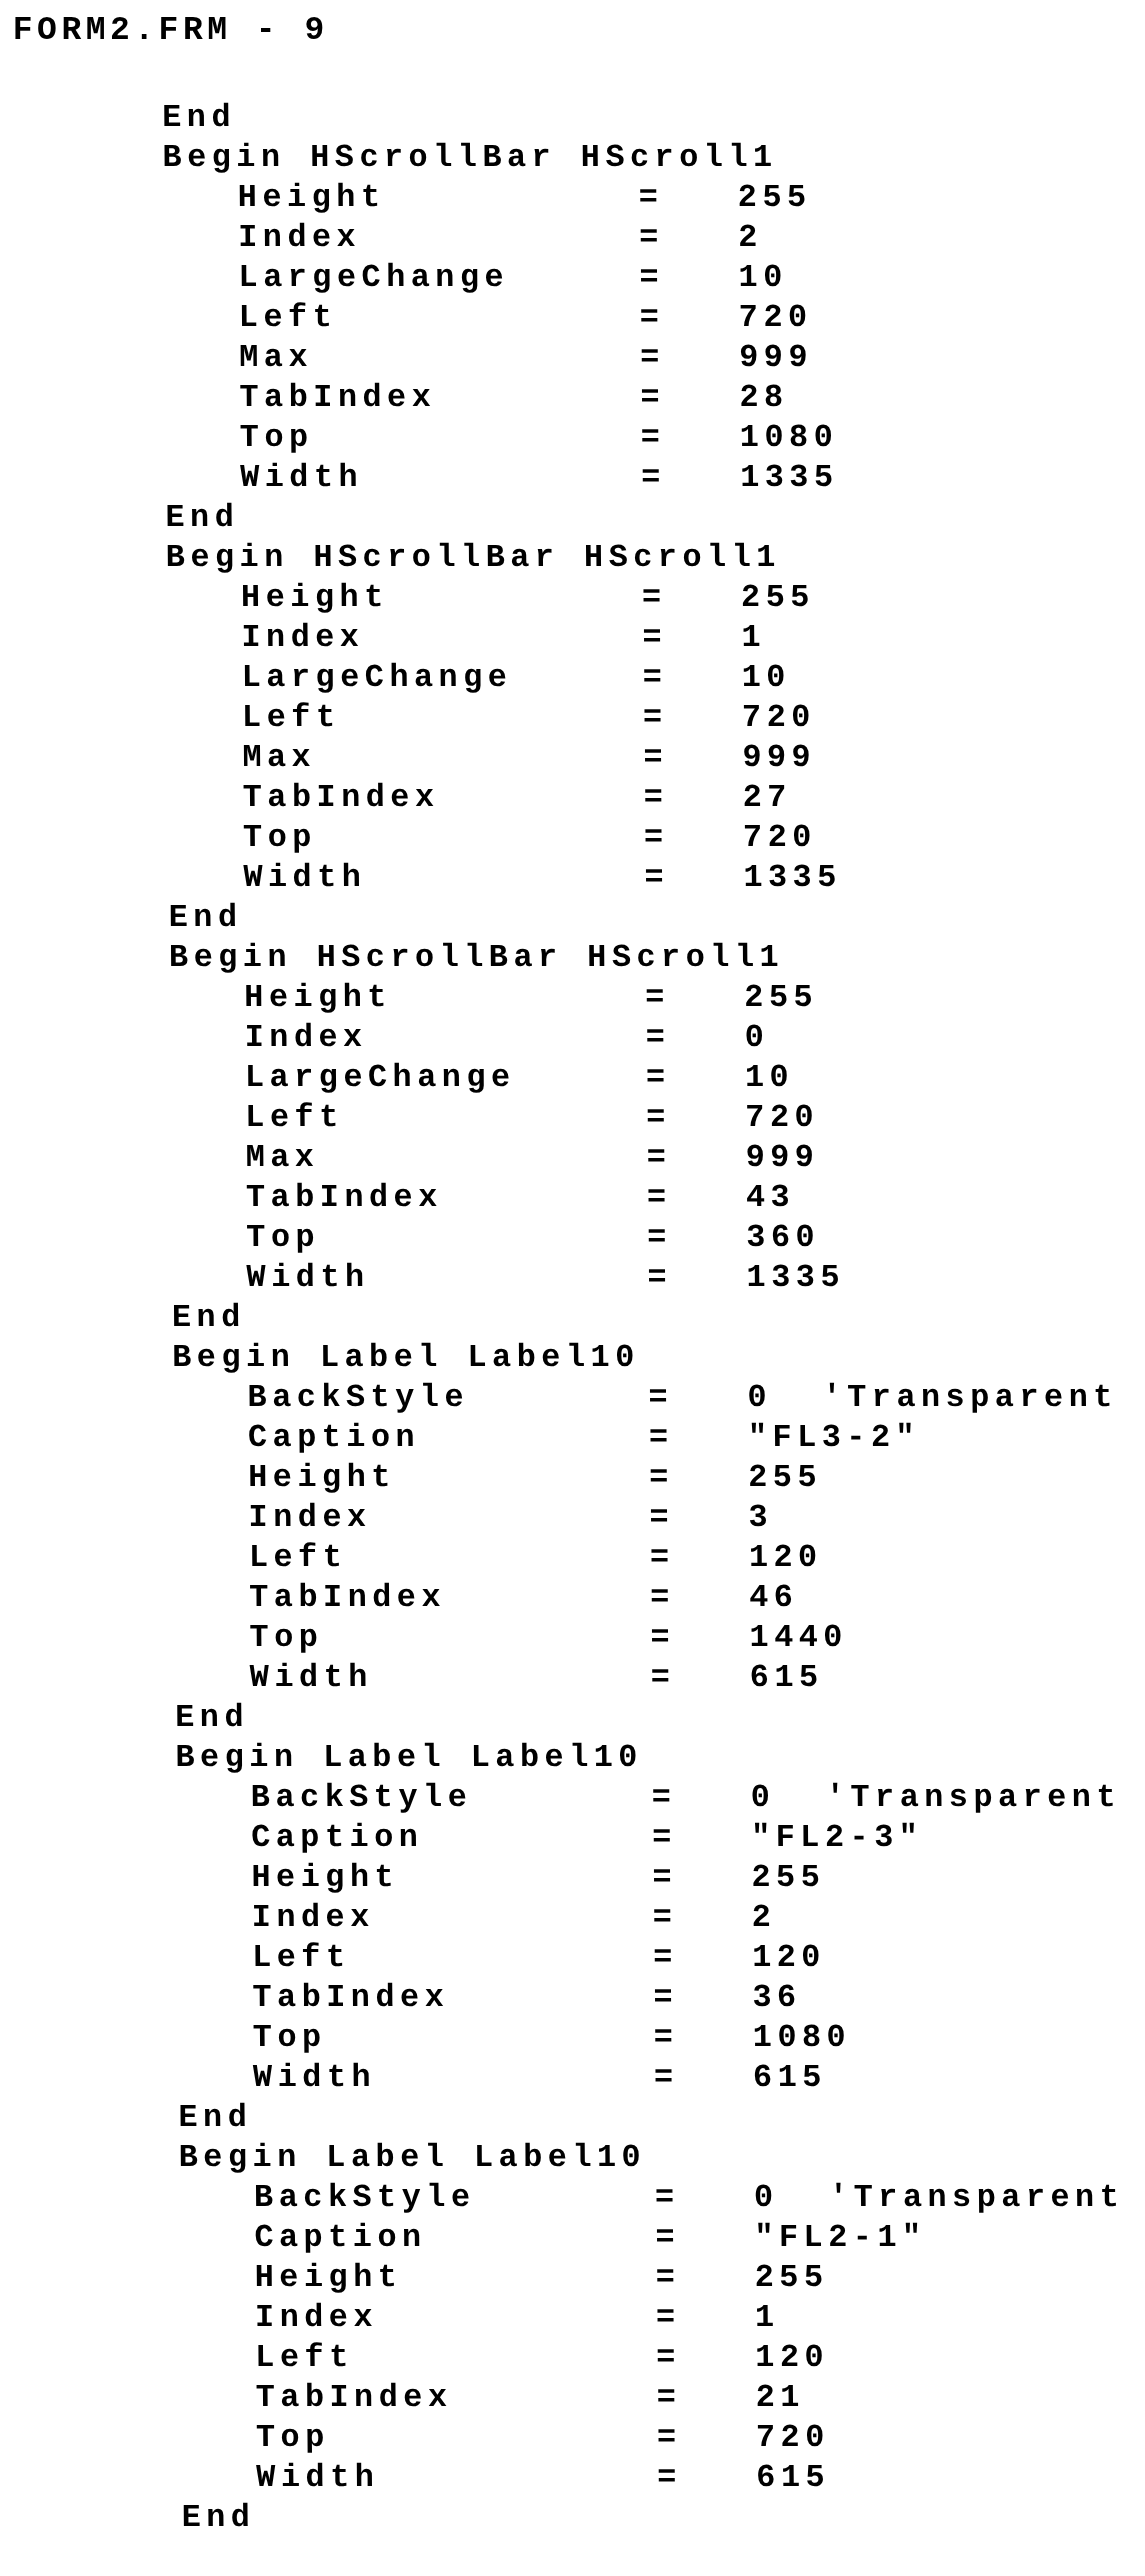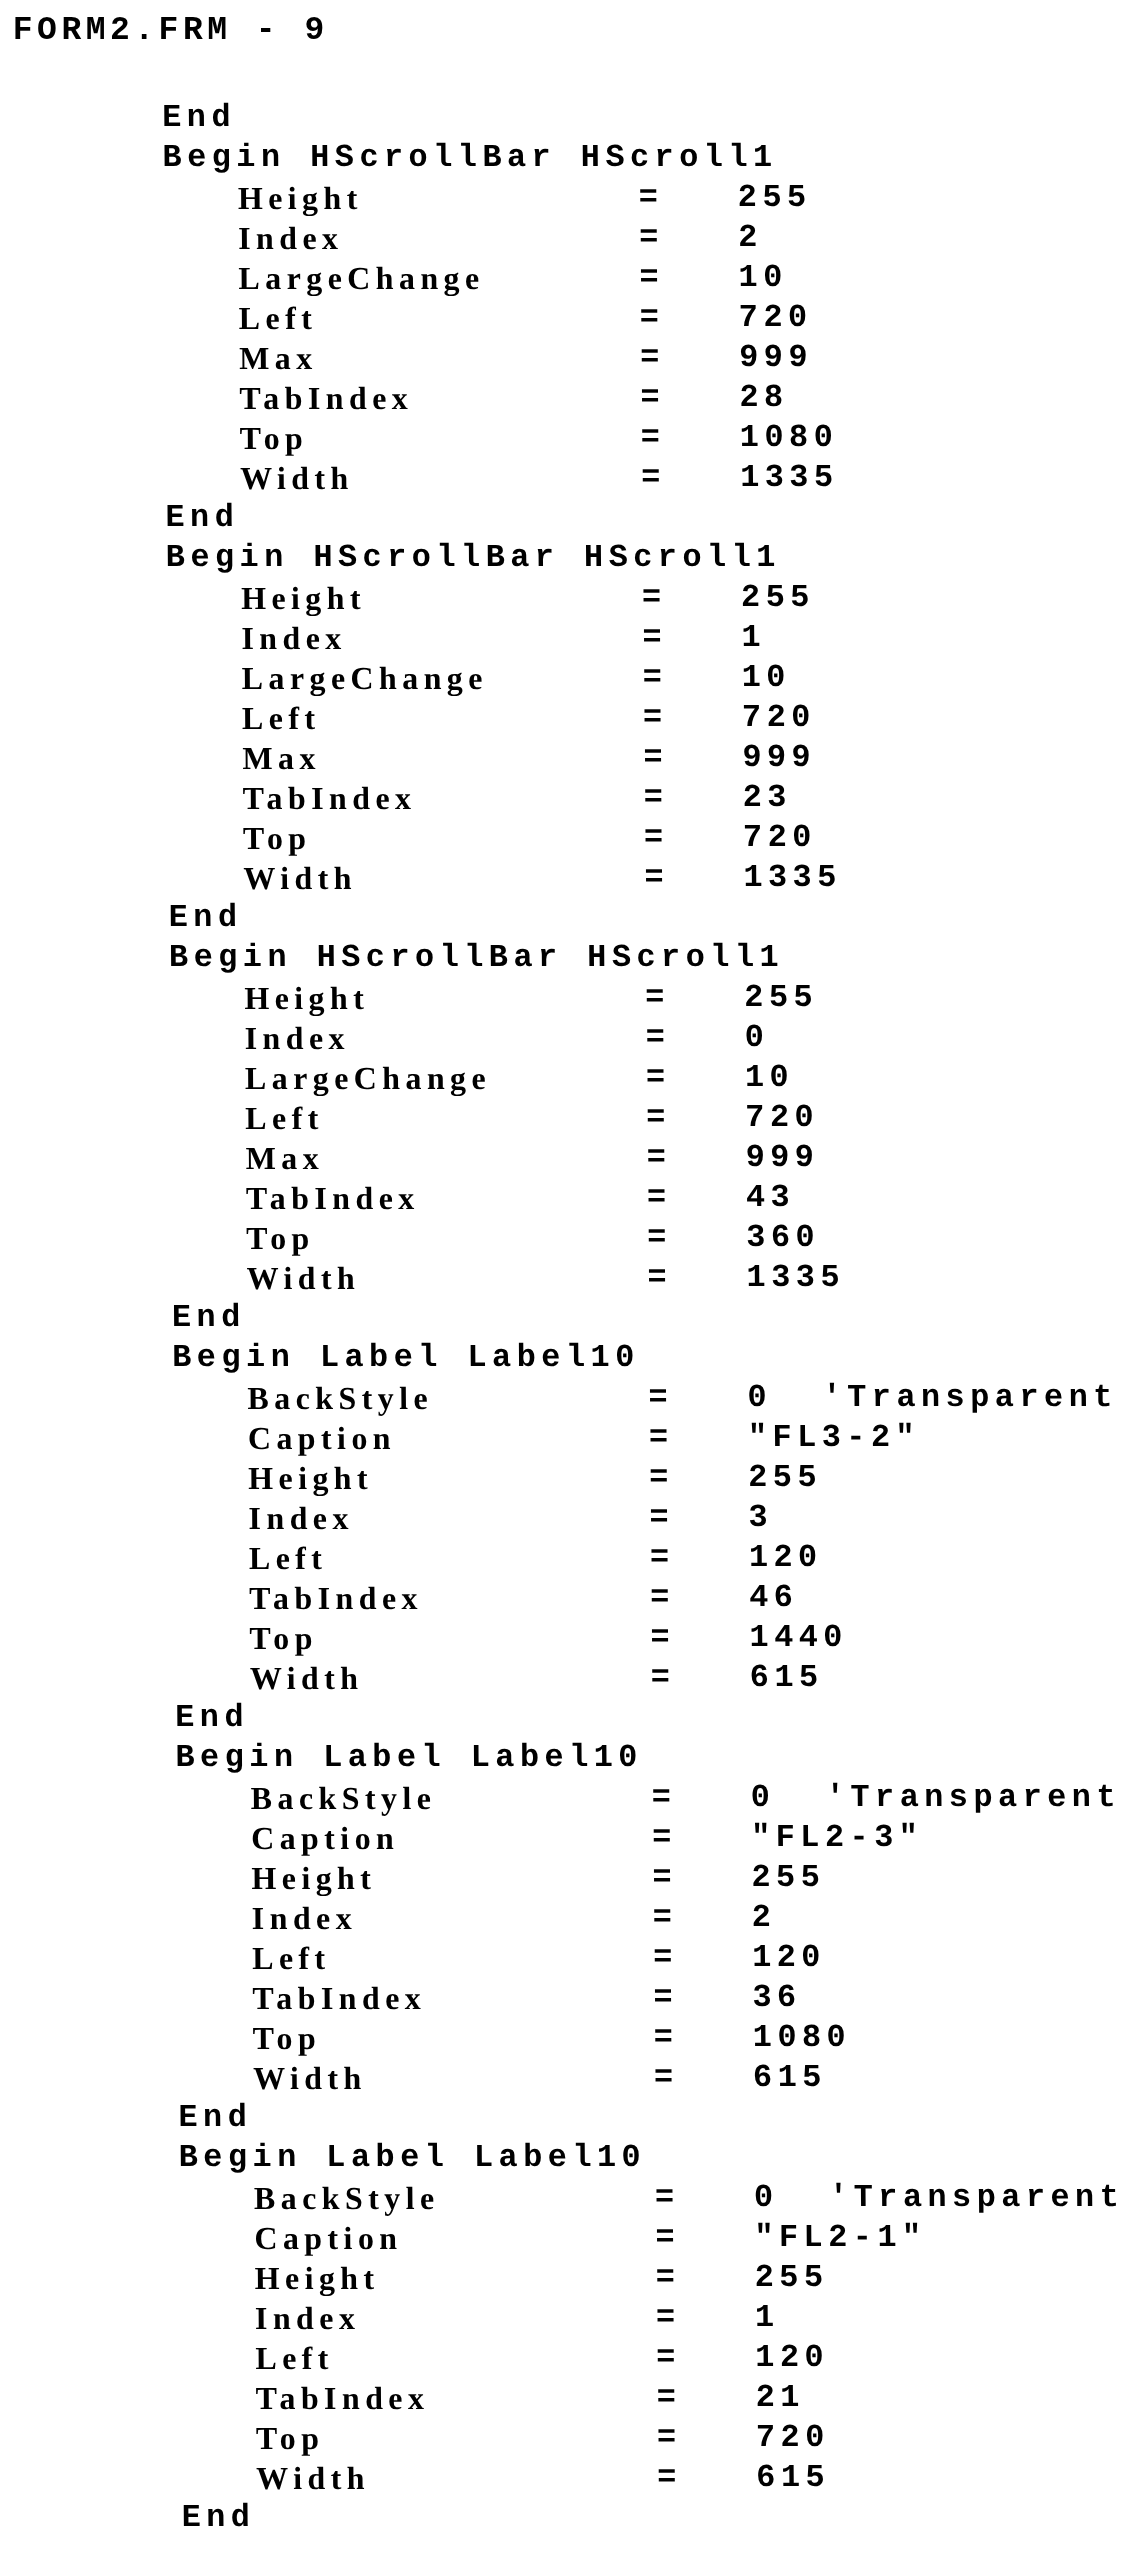--- a/index.html
+++ b/index.html
@@ -48,21 +48,21 @@
     }
     .row {
       position: relative;
       display: block;
       height: 40px;
       font-size: 32px;
       line-height: 40px;
       letter-spacing: 5.4px;
       white-space: pre;
     }
-    .row .prop-name { position: absolute; left: 75px; top: 0; font-family: Liberation Serif, serif; }
+    .row .prop-name { position: absolute; left: 75px; top: 0; }
     .row .eq        { position: absolute; left: 476px; top: 0; }
     .row .prop-value{ position: absolute; left: 575px; top: 0; }
     .row .comment   { position: absolute; left: 650px; top: 0; }
     .row .kw        { position: absolute; left: 0; top: 0; }
   </style>
 </head>
 <body>
 
 <div class="page">
   <div class="page-title">FORM2.FRM - 9</div>
@@ -84,21 +84,21 @@
           <div class="row"><span class="prop-name">Width</span><span class="eq">=</span><span class="prop-value">1335</span></div>
           <div class="row"><span class="kw">End</span></div>
         </div>
         <div>
           <div class="row"><span class="kw">Begin HScrollBar HScroll1</span></div>
           <div class="row"><span class="prop-name">Height</span><span class="eq">=</span><span class="prop-value">255</span></div>
           <div class="row"><span class="prop-name">Index</span><span class="eq">=</span><span class="prop-value">1</span></div>
           <div class="row"><span class="prop-name">LargeChange</span><span class="eq">=</span><span class="prop-value">10</span></div>
           <div class="row"><span class="prop-name">Left</span><span class="eq">=</span><span class="prop-value">720</span></div>
           <div class="row"><span class="prop-name">Max</span><span class="eq">=</span><span class="prop-value">999</span></div>
-          <div class="row"><span class="prop-name">TabIndex</span><span class="eq">=</span><span class="prop-value">23</span></div>
+          <div class="row"><span class="prop-name">TabIndex</span><span class="eq">=</span><span class="prop-value">27</span></div>
           <div class="row"><span class="prop-name">Top</span><span class="eq">=</span><span class="prop-value">720</span></div>
           <div class="row"><span class="prop-name">Width</span><span class="eq">=</span><span class="prop-value">1335</span></div>
           <div class="row"><span class="kw">End</span></div>
         </div>
         <div>
           <div class="row"><span class="kw">Begin HScrollBar HScroll1</span></div>
           <div class="row"><span class="prop-name">Height</span><span class="eq">=</span><span class="prop-value">255</span></div>
           <div class="row"><span class="prop-name">Index</span><span class="eq">=</span><span class="prop-value">0</span></div>
           <div class="row"><span class="prop-name">LargeChange</span><span class="eq">=</span><span class="prop-value">10</span></div>
           <div class="row"><span class="prop-name">Left</span><span class="eq">=</span><span class="prop-value">720</span></div>

